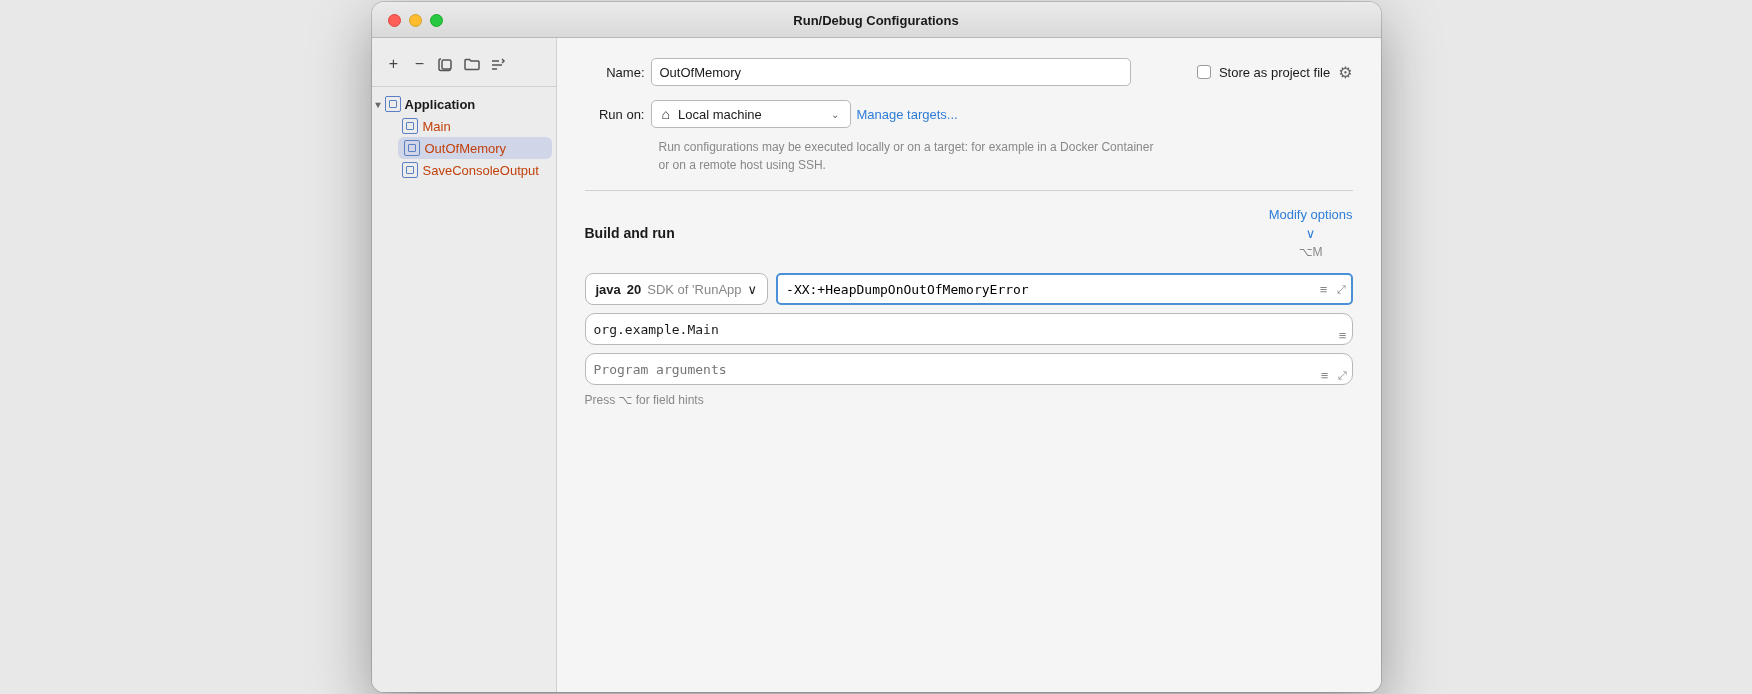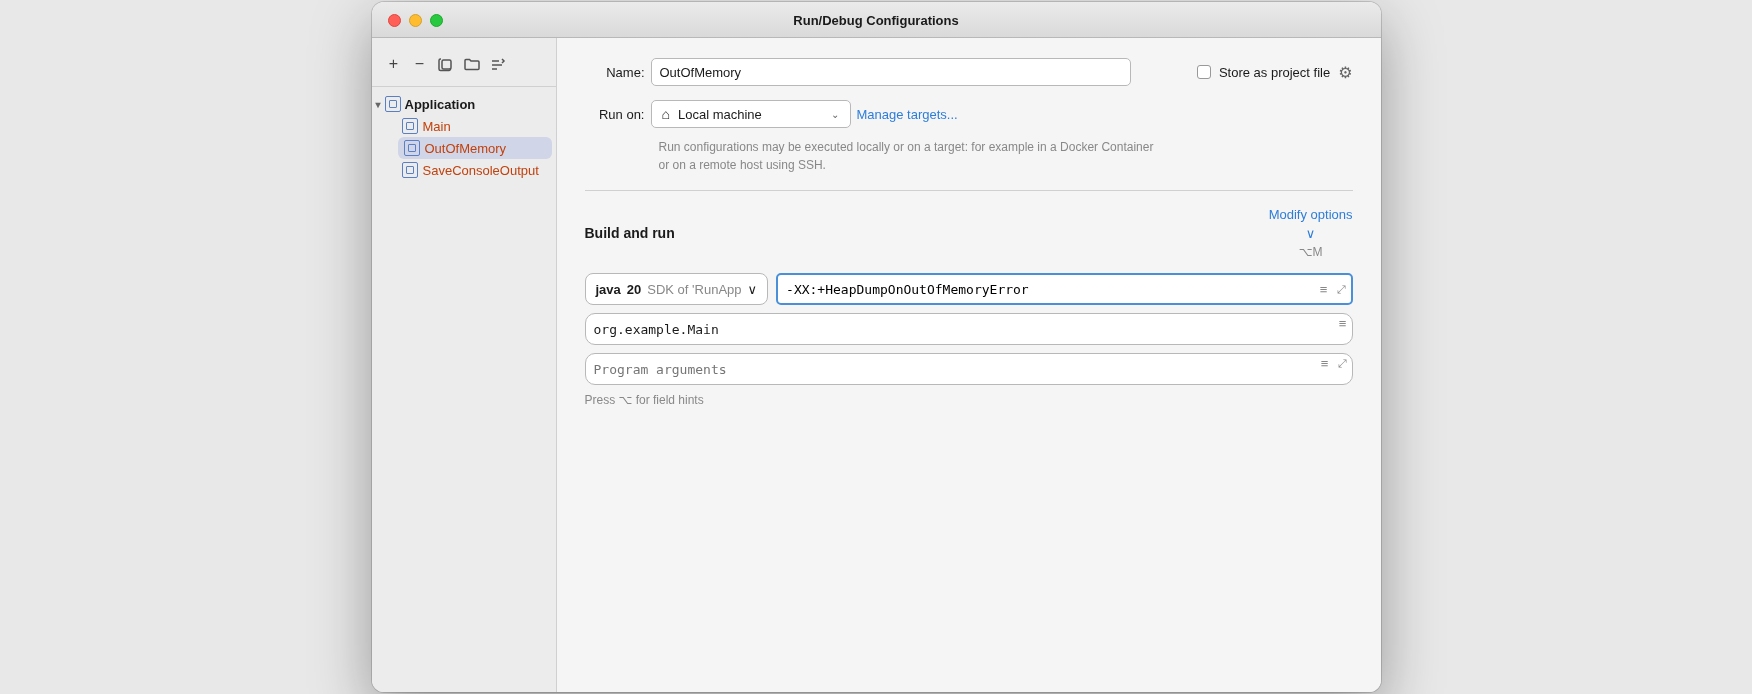--- a/index.html
+++ b/index.html
@@ -324,21 +324,21 @@
       justify-content: center;
       cursor: pointer;
       color: #888;
       font-size: 13px;
       border: none;
       background: transparent;
     }
 
     .input-with-icon {
       display: flex;
-      align-items: flex-start;
+      align-items: flex-end;
       background: #ffffff;
       border: 1px solid #b8b8b8;
       border-radius: 10px;
       overflow: hidden;
       height: 32px;
     }
 
     .input-with-icon input,
     .input-with-icon .input-text {
       flex: 1;

